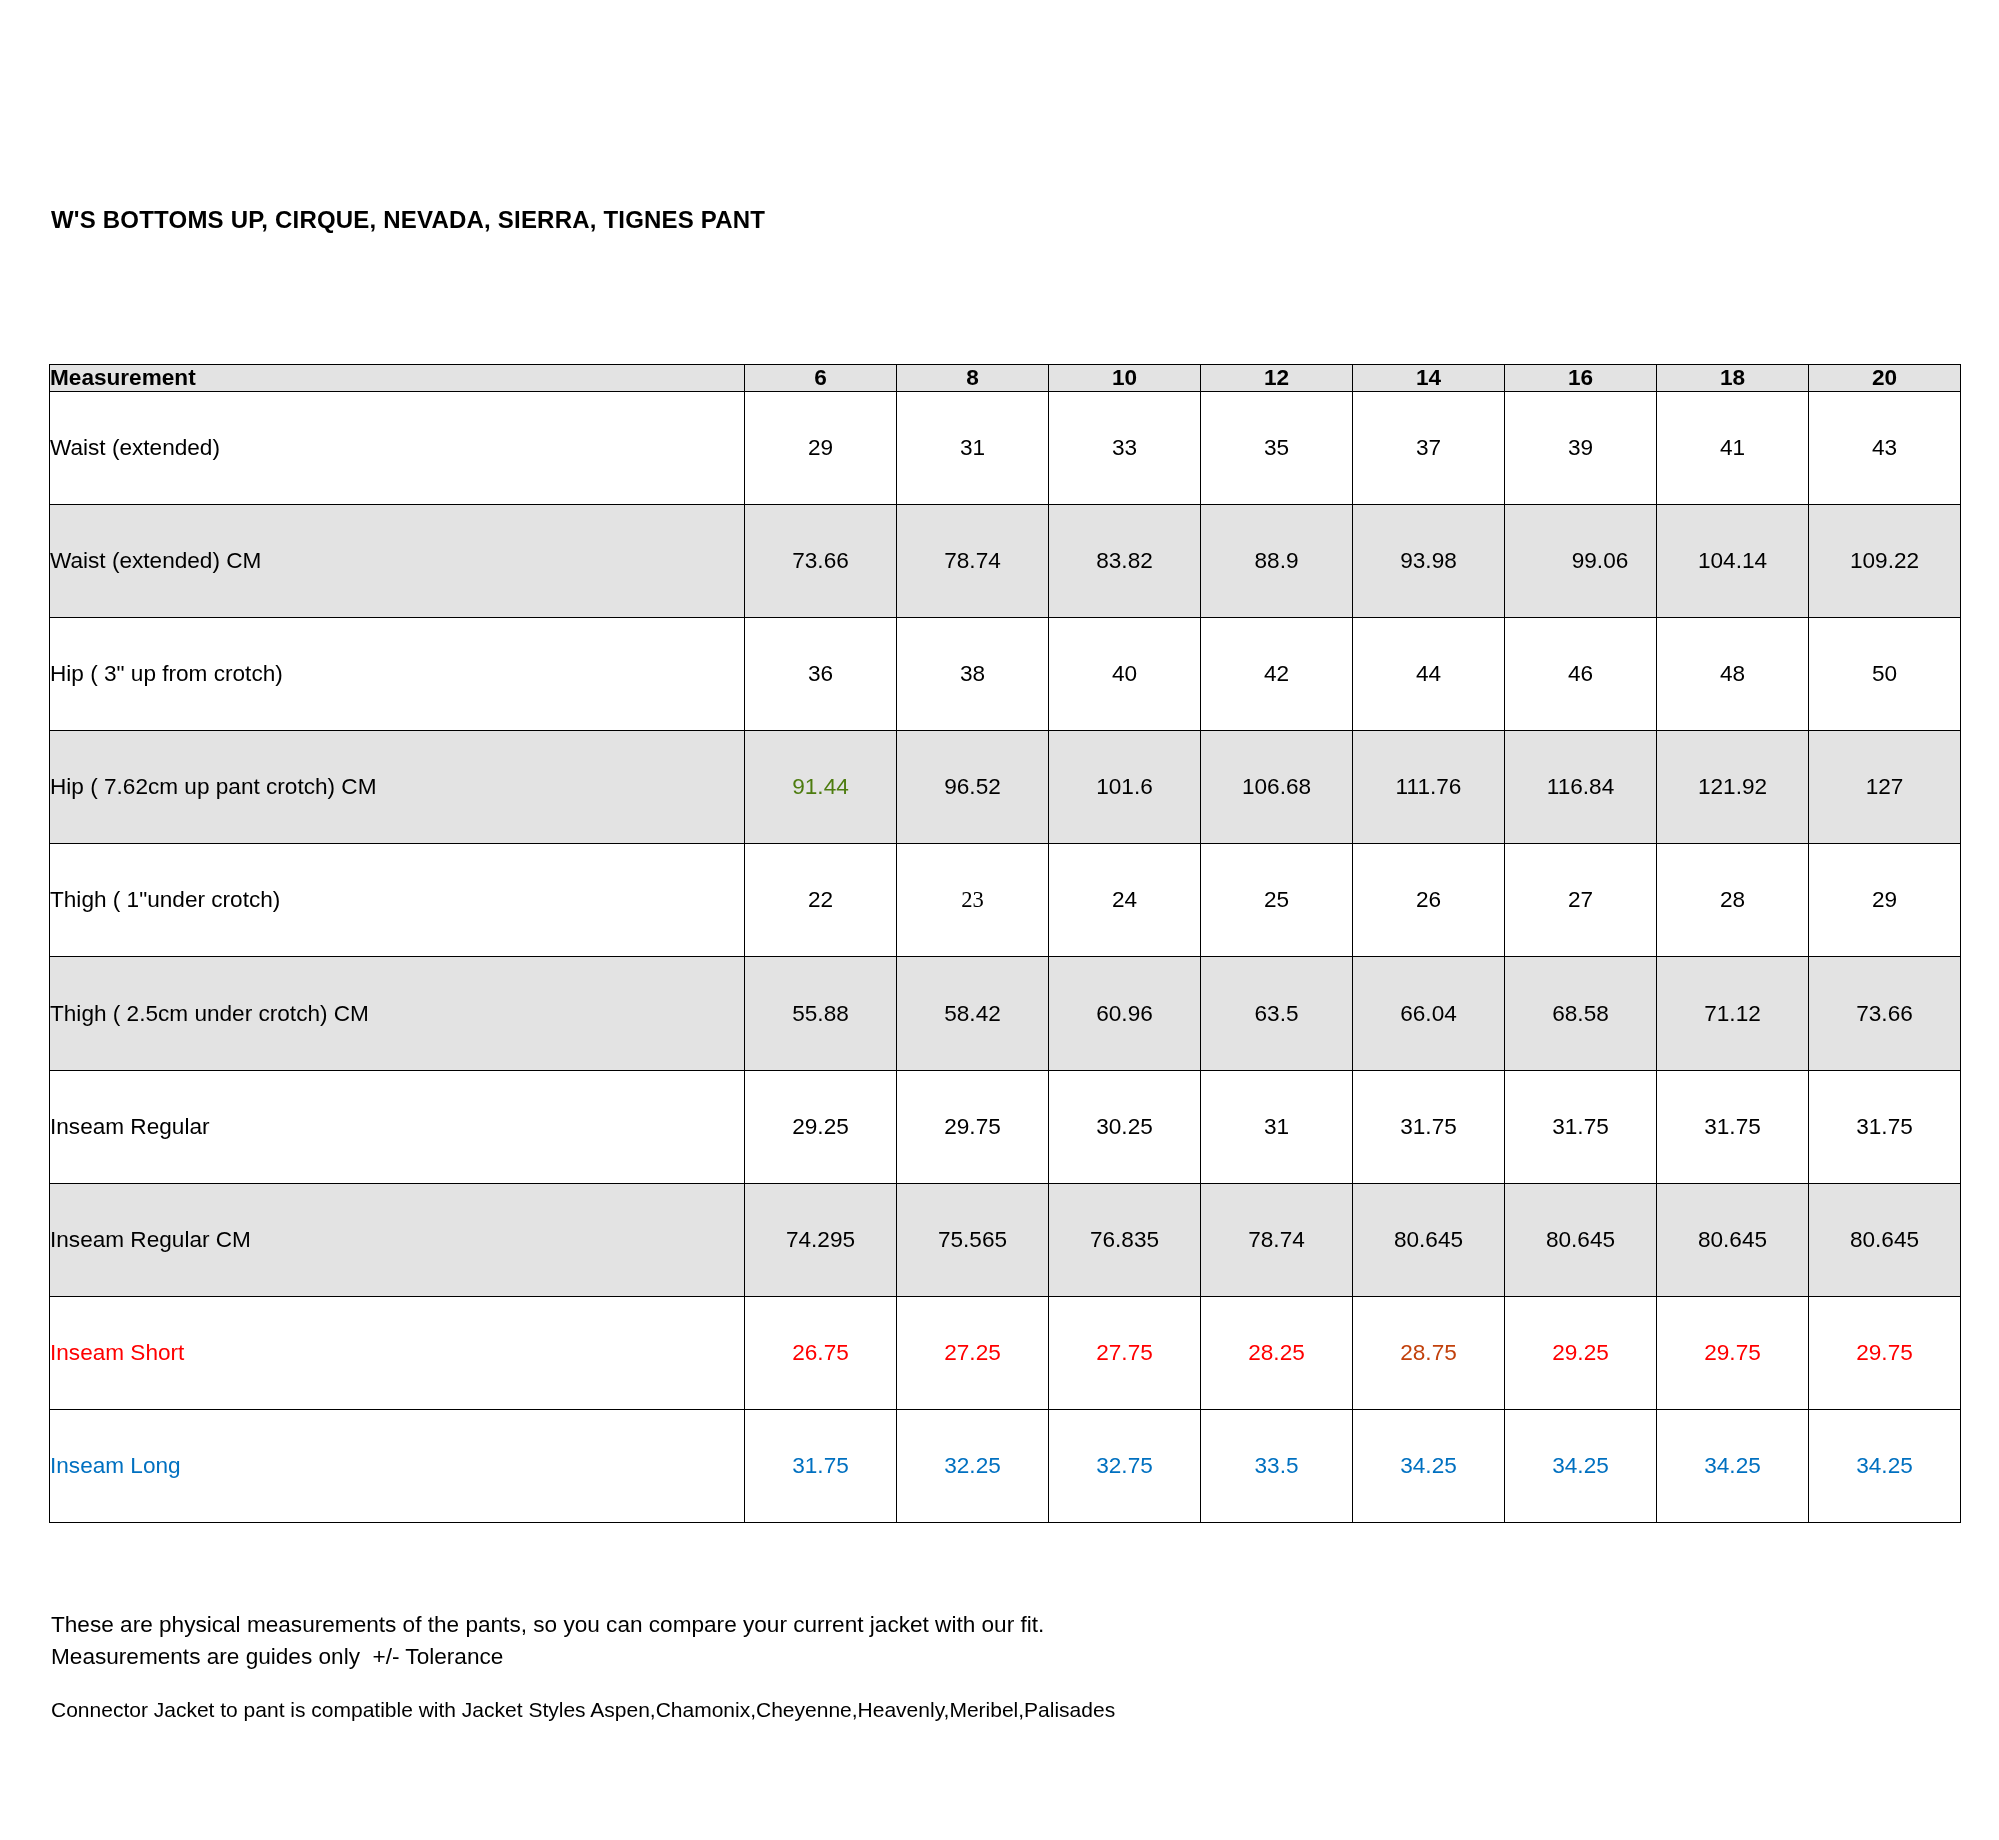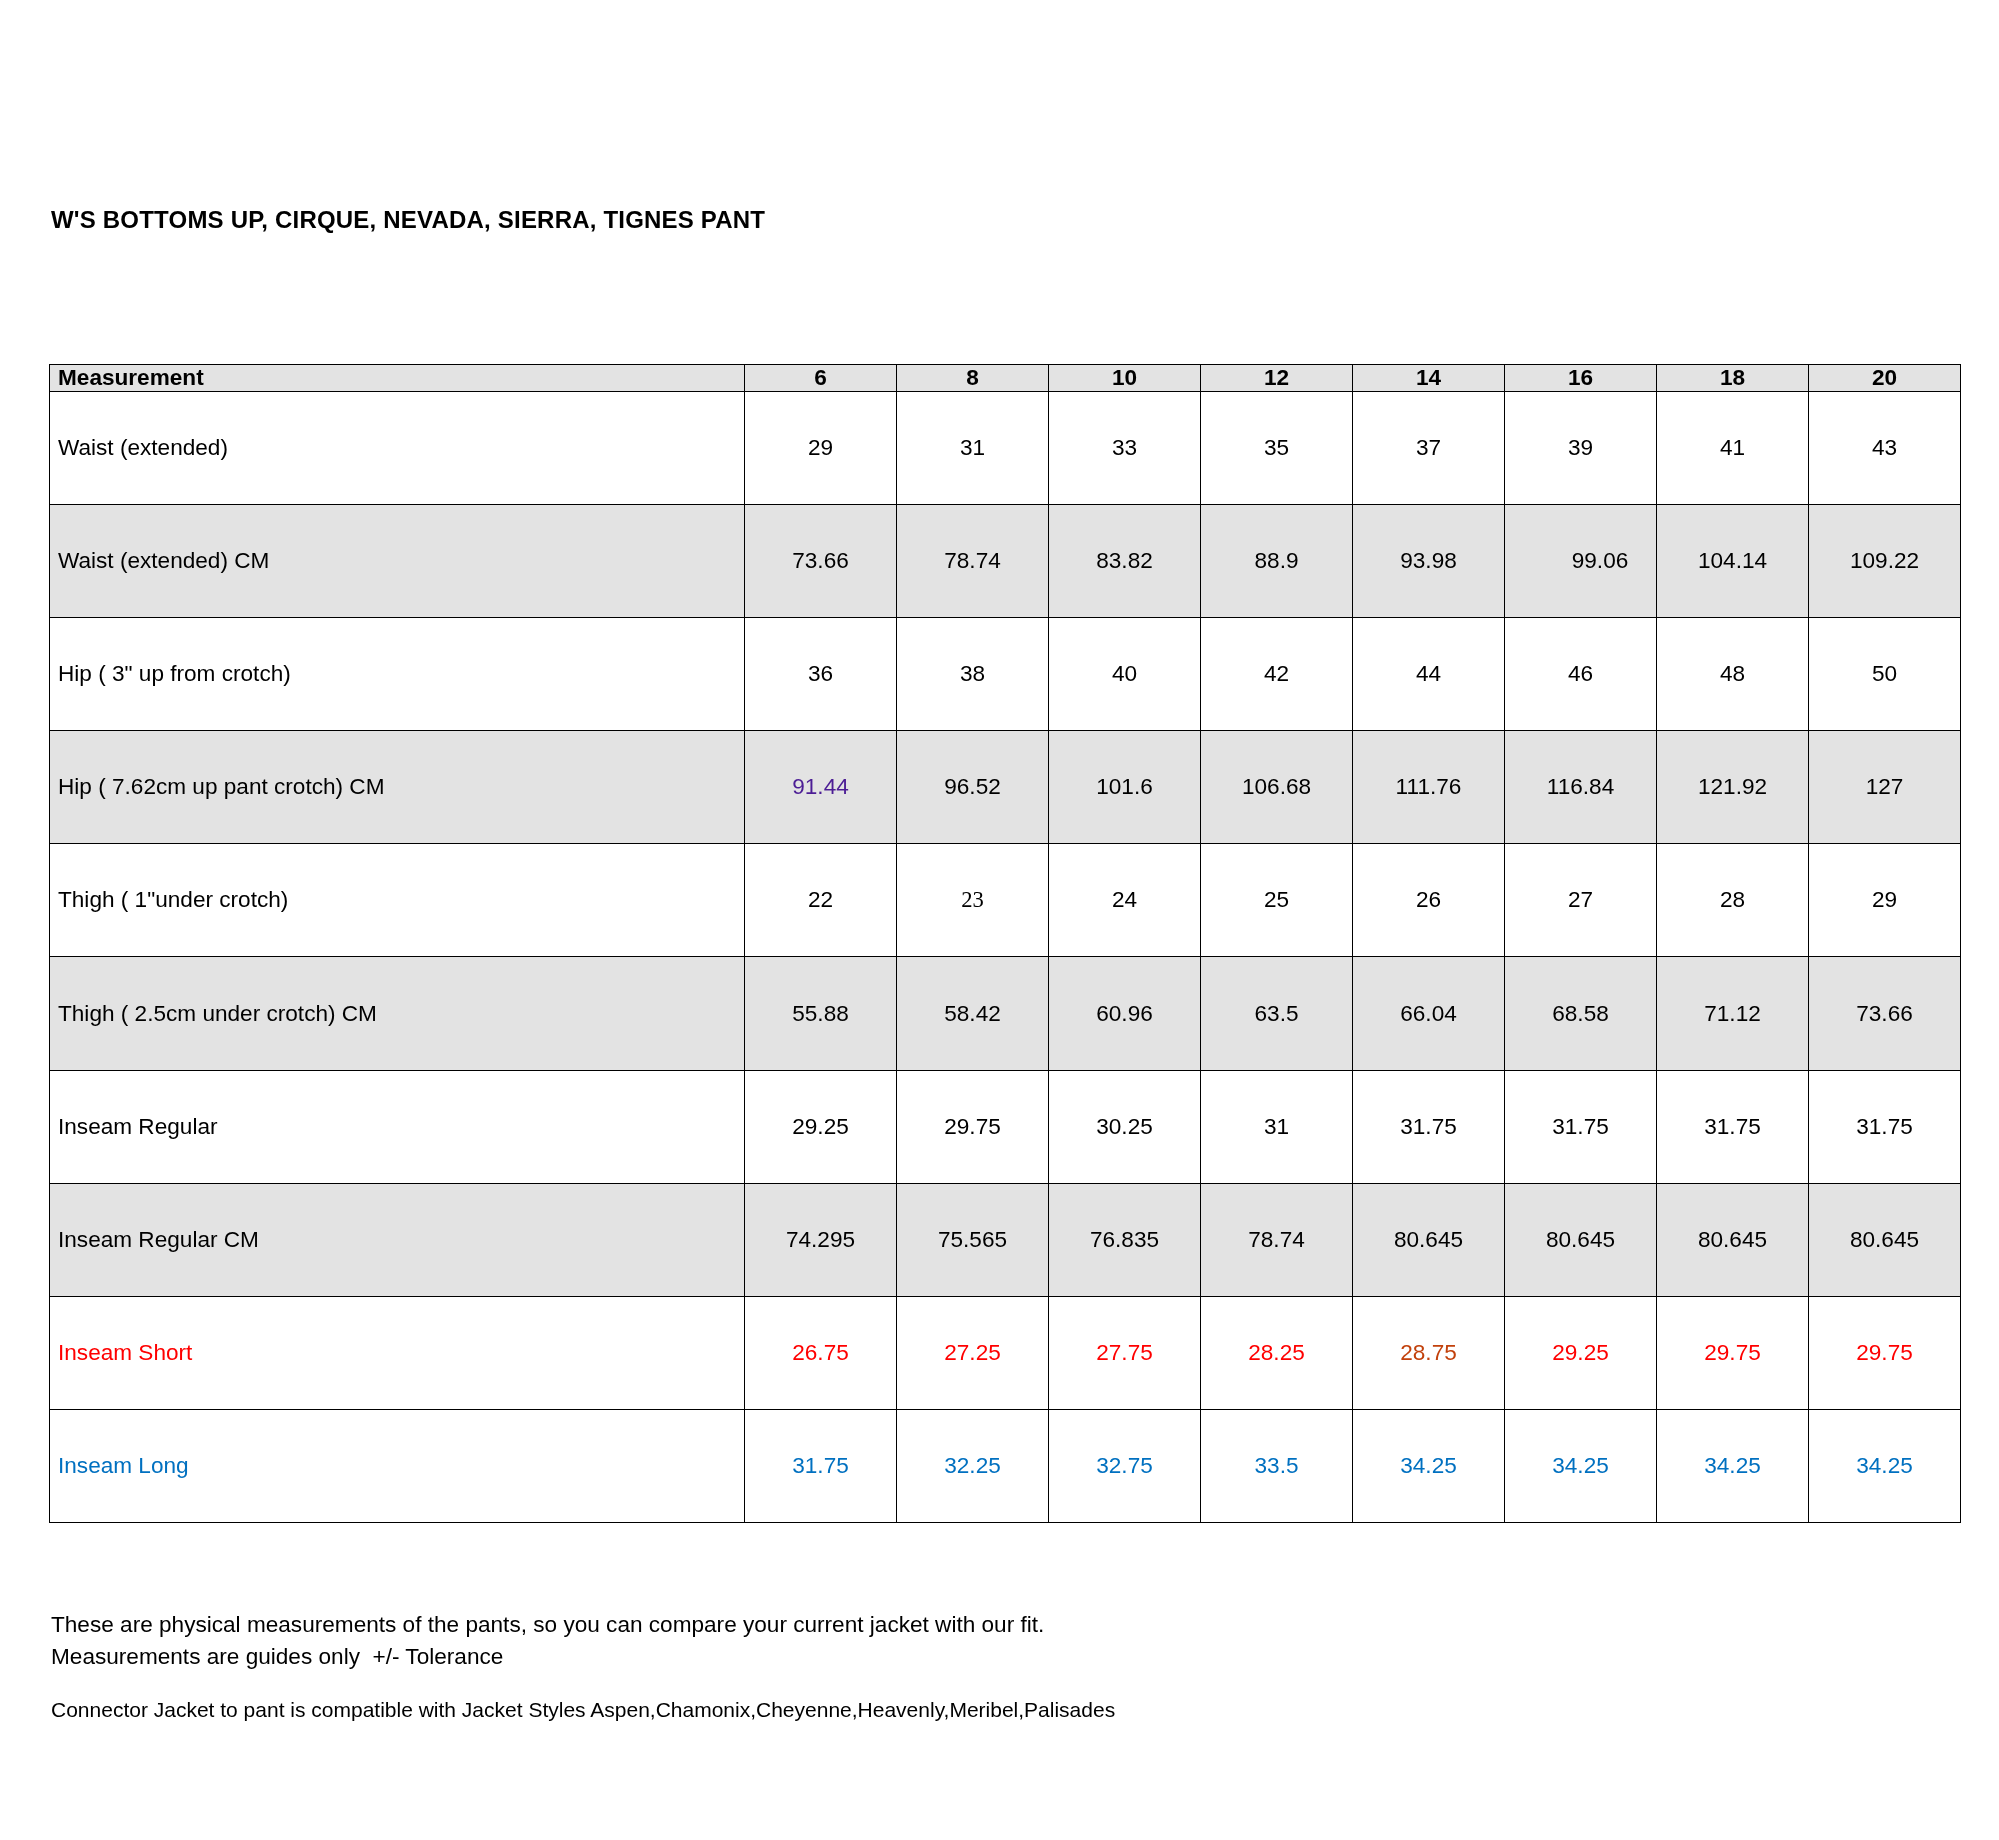--- a/index.html
+++ b/index.html
@@ -37,21 +37,20 @@
   table.size-table td {
     border: 1.6px solid #000000;
     padding: 0;
     background: #ffffff;
   }
   table.size-table col.label-col-def { width: 695px; }
   table.size-table col.size-col-def  { width: 152px; }
   table.size-table th.label-col,
   table.size-table td.label-col {
     text-align: left;
-    padding-left: 8px;
   }
   table.size-table th.size-col,
   table.size-table td.size-col {
     text-align: center;
   }
   table.size-table thead th {
     font-weight: bold;
     background: #e3e3e3;
   }
   table.size-table tr.shaded td {
@@ -129,21 +128,21 @@
           <td class="size-col" style="color: rgb(0, 0, 0);">38</td>
           <td class="size-col" style="color: rgb(0, 0, 0);">40</td>
           <td class="size-col" style="color: rgb(0, 0, 0);">42</td>
           <td class="size-col" style="color: rgb(0, 0, 0);">44</td>
           <td class="size-col" style="color: rgb(0, 0, 0);">46</td>
           <td class="size-col" style="color: rgb(0, 0, 0);">48</td>
           <td class="size-col" style="color: rgb(0, 0, 0);">50</td>
         </tr>
         <tr class="shaded">
           <td class="label-col" style="color: rgb(0, 0, 0);">Hip ( 7.62cm up pant crotch) CM</td>
-          <td class="size-col" style="color: #4c1d95; margin-left: 19px;">91.44</td>
+          <td class="size-col" style="color: #4d7c0f; margin-left: 19px;">91.44</td>
           <td class="size-col" style="color: rgb(0, 0, 0);">96.52</td>
           <td class="size-col" style="color: rgb(0, 0, 0);">101.6</td>
           <td class="size-col" style="color: rgb(0, 0, 0);">106.68</td>
           <td class="size-col" style="color: rgb(0, 0, 0);">111.76</td>
           <td class="size-col" style="color: rgb(0, 0, 0);">116.84</td>
           <td class="size-col" style="color: rgb(0, 0, 0);">121.92</td>
           <td class="size-col" style="color: rgb(0, 0, 0);">127</td>
         </tr>
         <tr>
           <td class="label-col" style="color: rgb(0, 0, 0);">Thigh ( 1"under crotch)</td>

